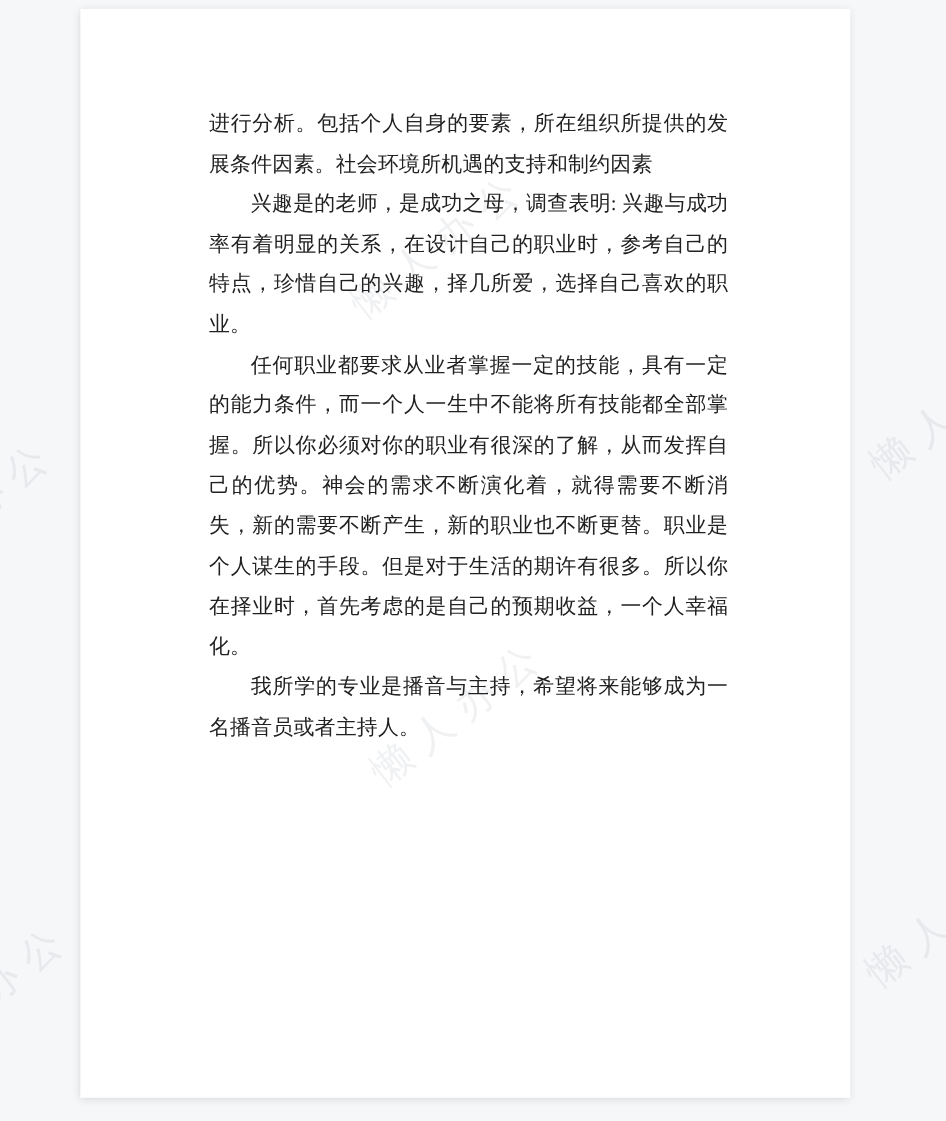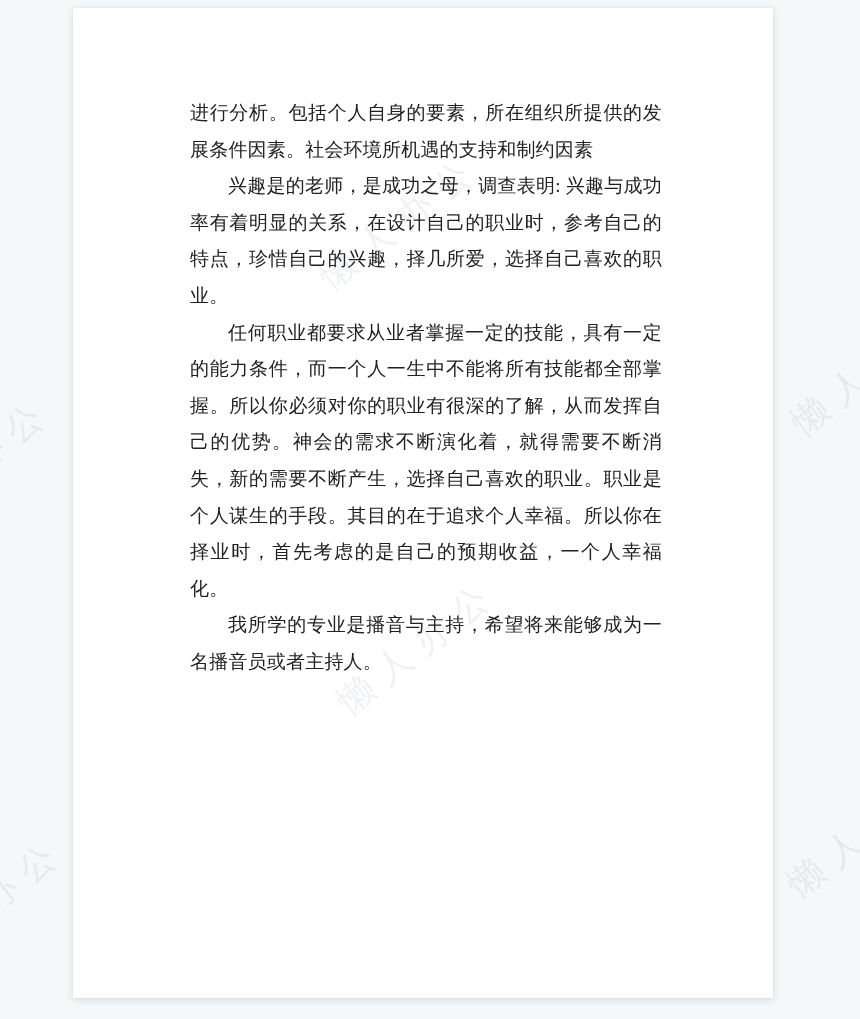--- a/index.html
+++ b/index.html
@@ -70,21 +70,21 @@
   .wm-6 { left: -15px; top: 905px; }
 </style>
 </head>
 <body>
 
 <div class="viewport">
   <div class="sheet">
     <div class="doc-body">
         <p class="para">进行分析。包括个人自身的要素，所在组织所提供的发展条件因素。社会环境所机遇的支持和制约因素</p>
         <p class="para indent">兴趣是的老师，是成功之母，调查表明: 兴趣与成功率有着明显的关系，在设计自己的职业时，参考自己的特点，珍惜自己的兴趣，择几所爱，选择自己喜欢的职业。</p>
-        <p class="para indent">任何职业都要求从业者掌握一定的技能，具有一定的能力条件，而一个人一生中不能将所有技能都全部掌握。所以你必须对你的职业有很深的了解，从而发挥自己的优势。神会的需求不断演化着，就得需要不断消失，新的需要不断产生，选择自己喜欢的职业。职业是个人谋生的手段。其目的在于追求个人幸福。所以你在择业时，首先考虑的是自己的预期收益，一个人幸福化。</p>
+        <p class="para indent">任何职业都要求从业者掌握一定的技能，具有一定的能力条件，而一个人一生中不能将所有技能都全部掌握。所以你必须对你的职业有很深的了解，从而发挥自己的优势。神会的需求不断演化着，就得需要不断消失，新的需要不断产生，新的职业也不断更替。职业是个人谋生的手段。但是对于生活的期许有很多。所以你在择业时，首先考虑的是自己的预期收益，一个人幸福化。</p>
         <p class="para indent">我所学的专业是播音与主持，希望将来能够成为一名播音员或者主持人。</p>
       </div>
   </div>
   <span class="wm wm-1">懒人办公</span>
   <span class="wm wm-2">懒人办公</span>
   <span class="wm wm-3">懒人办公</span>
   <span class="wm wm-4">懒人办公</span>
   <span class="wm wm-5">懒人办公</span>
   <span class="wm wm-6">懒人办公</span>
 </div>

